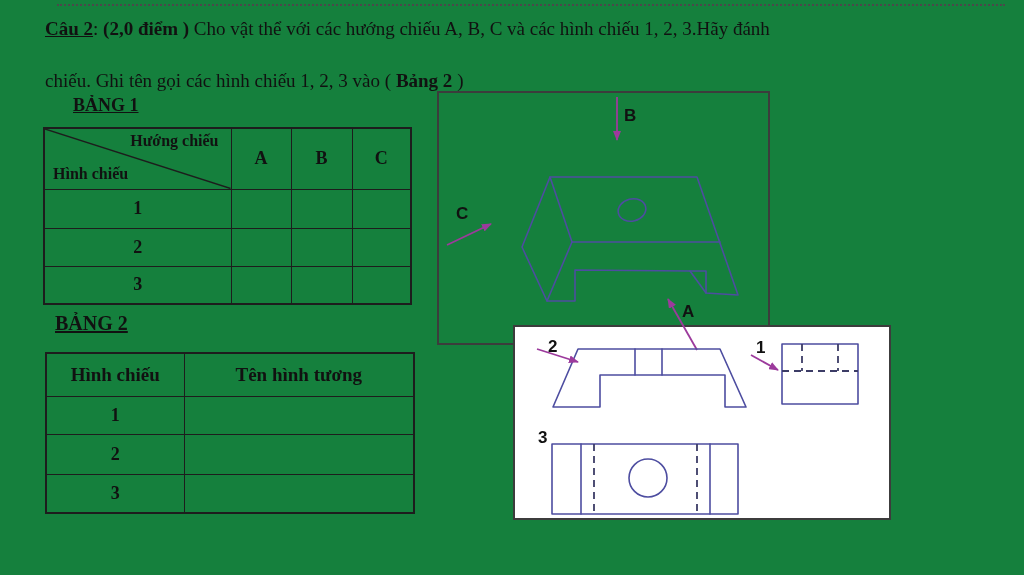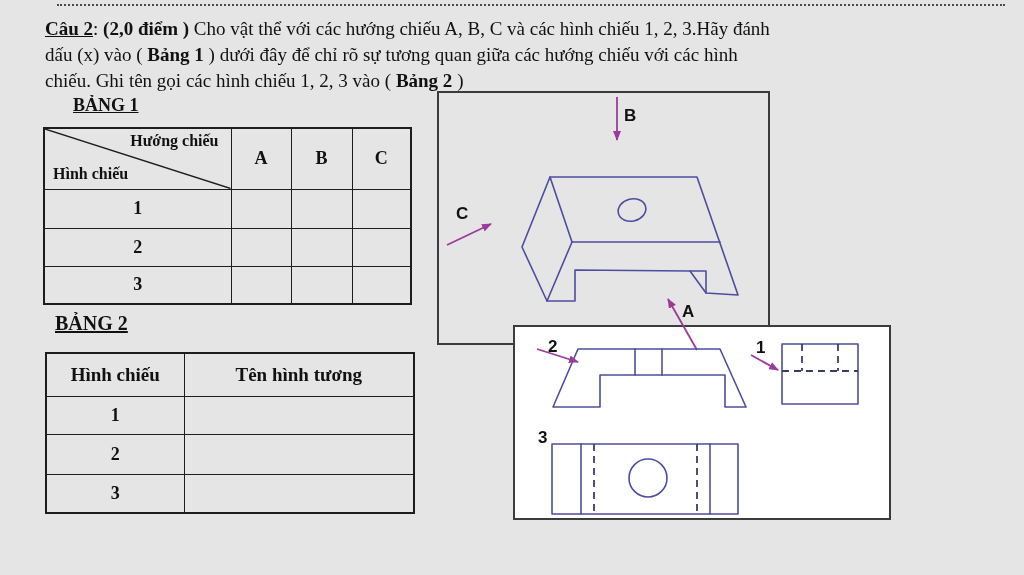--- a/index.html
+++ b/index.html
@@ -1,16 +1,16 @@
 <!DOCTYPE html>
 <html><head>
 <meta charset="utf-8">
 <style>
   html,body{margin:0;padding:0;background:#ffffff;}
-  #page{position:relative;width:1024px;height:575px;background:#e5e5e5;overflow:hidden;
+  #page{position:relative;width:1024px;height:575px;background:#15803d;overflow:hidden;
         font-family:"Liberation Serif", serif;color:#111;}
 
   
   .dotted-rule{position:absolute;left:57px;top:4px;width:948px;height:0;
                border-top:2px dotted #4a4a4a;}
 
   
   .qline{position:absolute;left:45px;white-space:nowrap;font-size:19px;line-height:26px;}
   .b{font-weight:bold;}
   .bu{font-weight:bold;text-decoration:underline;}
@@ -44,21 +44,20 @@
   .lbl{font:bold 17px "Liberation Sans", sans-serif;fill:#111;}
 </style>
 </head>
 <body>
 
 <div id="page">
 
   <div class="dotted-rule"></div>
 
   <div class="qline" style="top:16px;"><span class="bu">Câu 2</span><span>: </span><span class="b">(2,0  điểm )</span><span> Cho vật thể với các hướng chiếu A, B, C và các hình chiếu 1, 2, 3.Hãy đánh</span></div>
-  <div class="qline" style="top:42px;"><span>dấu (x) vào ( </span><span class="b">Bảng 1</span><span> ) dưới đây để chỉ rõ sự tương quan giữa các hướng chiếu với các hình</span></div>
   <div class="qline" style="top:68px;text-align:center;"><span>chiếu. Ghi tên gọi các hình chiếu 1, 2, 3 vào ( </span><span class="b">Bảng 2</span><span> )</span></div>
 
   <div class="tbl-title" style="left:73px;top:95px;font-size:18px;">BẢNG 1</div>
 
   <table class="sheet" style="left:43px;top:127px;width:367px;">
     <colgroup>
         <col style="width:187px">
         <col style="width:60px">
         <col style="width:61px">
         <col style="width:59px">

